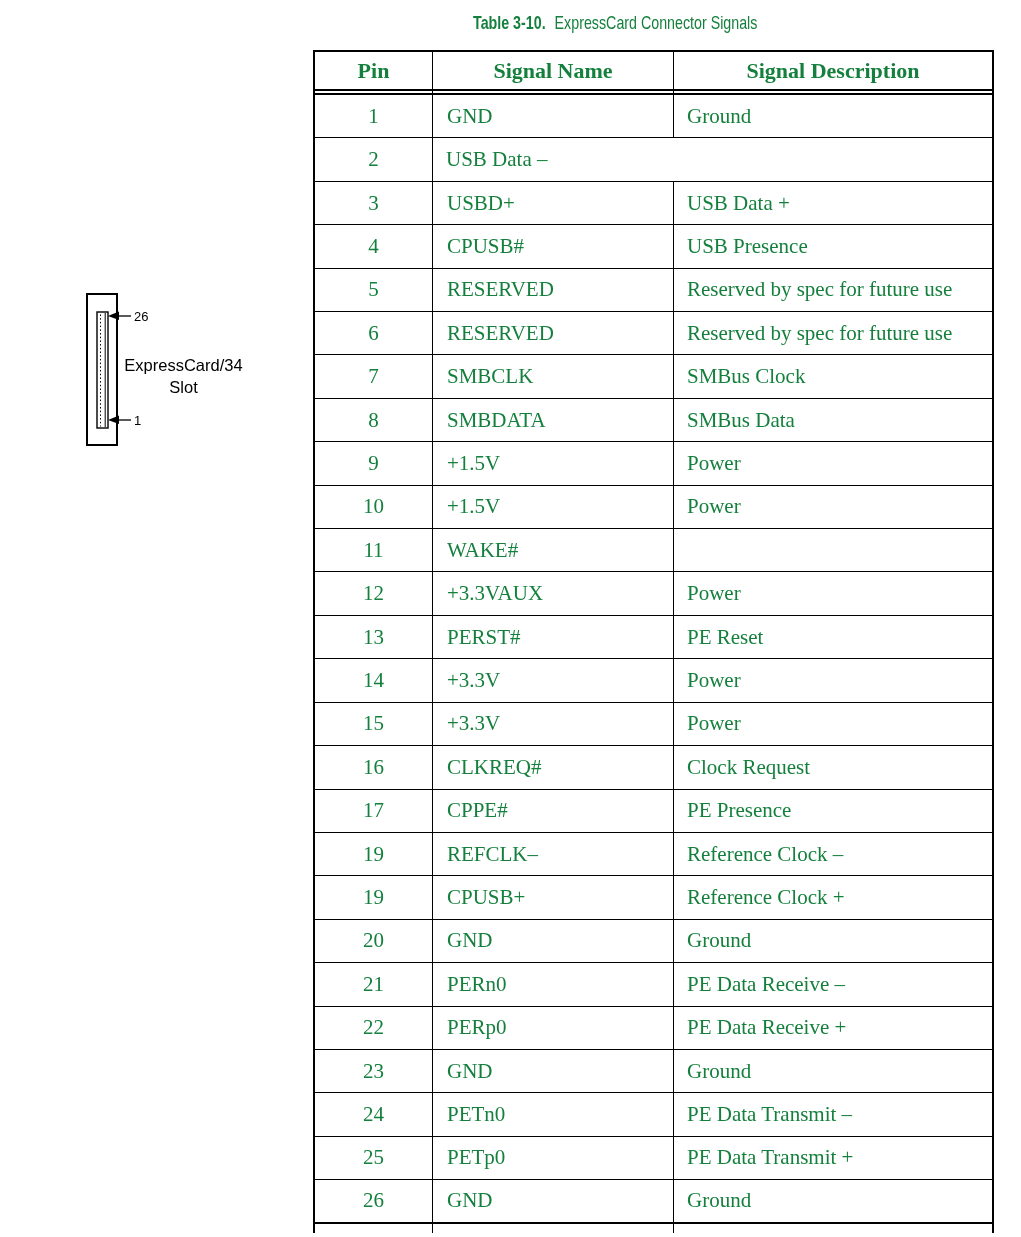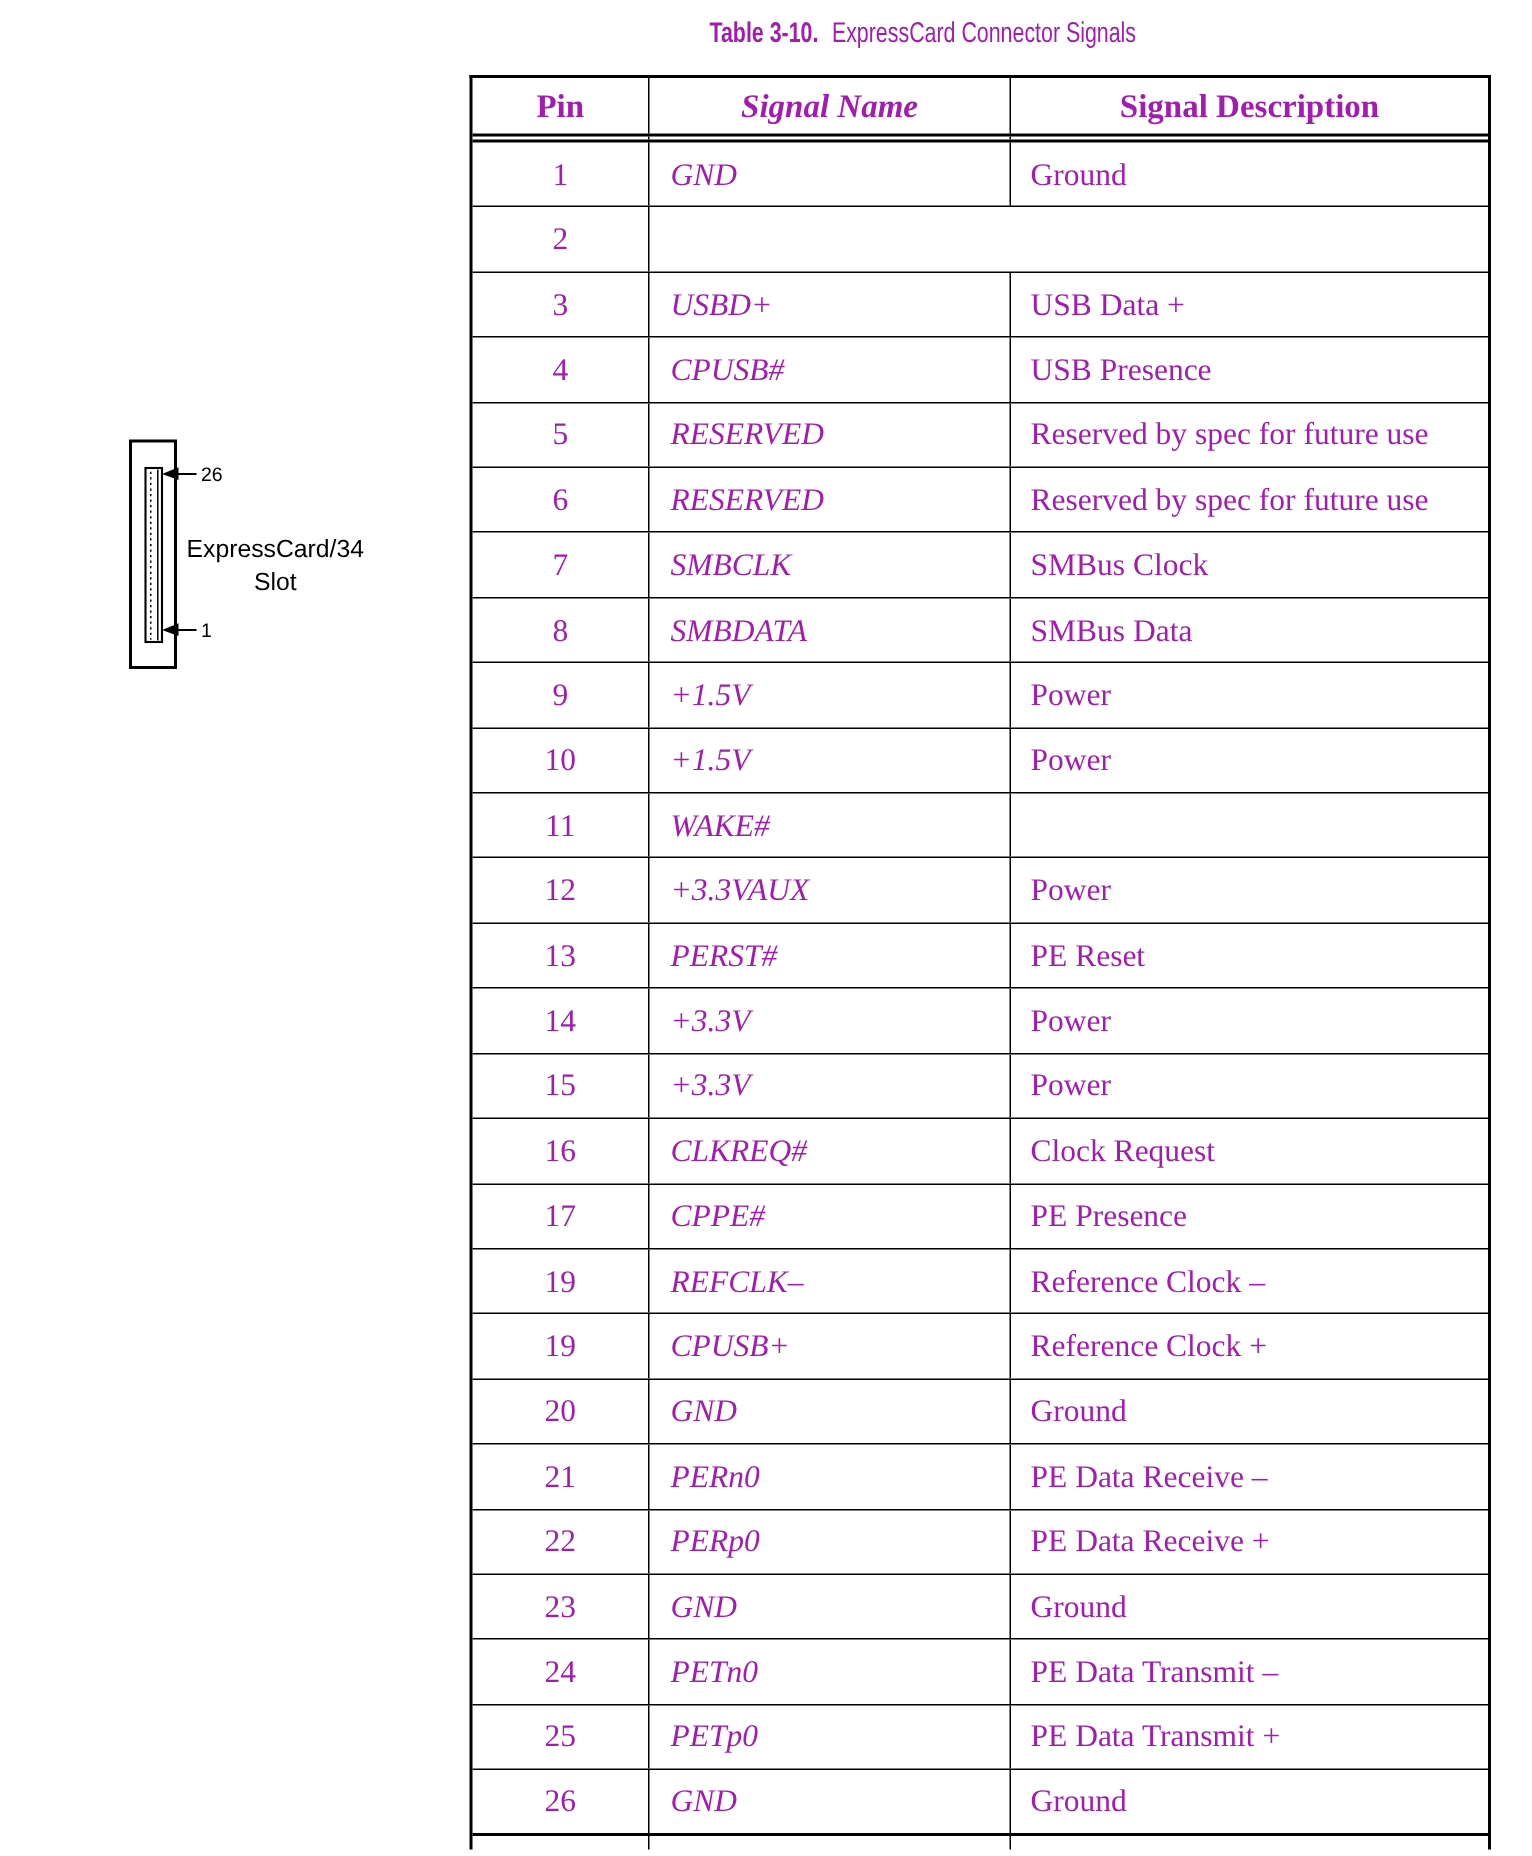--- a/index.html
+++ b/index.html
@@ -3,21 +3,21 @@
 <meta charset="utf-8">
 <style>
   html,body{margin:0;padding:0;background:#ffffff;}
   .page{
     position:relative;
     width:1021px;
     height:1237px;
     background:#ffffff;
     overflow:hidden;
     font-family:"Liberation Serif","DejaVu Serif",serif;
-    color:#a21caf;
+    color:#15803d;
   }
 
   
   .caption{
     position:absolute;
     left:473px;
     top:12px;
     white-space:nowrap;
     font-family:"Liberation Sans","DejaVu Sans",sans-serif;
     font-size:19px;
@@ -44,21 +44,21 @@
     box-sizing:border-box;
   }
   .cell{
     box-sizing:border-box;
     display:flex;
     align-items:center;
     overflow:hidden;
     white-space:nowrap;
   }
   .c-pin{justify-content:center;border-right:1.5px solid #000;}
-  .c-name{padding-left:14px;border-right:1.5px solid #000;font-style:italic;}
+  .c-name{padding-left:14px;border-right:1.5px solid #000;}
   .c-desc{padding-left:13px;}
 
   .thead{
     height:39px;
     border-bottom:2px solid #000;
     font-weight:bold;
     font-size:22px;
     text-align:center;
   }
   .thead .cell{justify-content:center;padding-left:0;}
@@ -134,20 +134,21 @@
     </div>
 
     <div id="tbody">
         <div class="grid-row body-row">
           <div class="cell c-pin">1</div>
           <div class="cell c-name">GND</div>
           <div class="cell c-desc">Ground</div>
         </div>
         <div class="grid-row body-row">
           <div class="cell c-pin">2</div>
+          <div class="cell c-desc">USB Data –</div>
         </div>
         <div class="grid-row body-row">
           <div class="cell c-pin">3</div>
           <div class="cell c-name">USBD+</div>
           <div class="cell c-desc">USB Data +</div>
         </div>
         <div class="grid-row body-row">
           <div class="cell c-pin">4</div>
           <div class="cell c-name">CPUSB#</div>
           <div class="cell c-desc">USB Presence</div>

